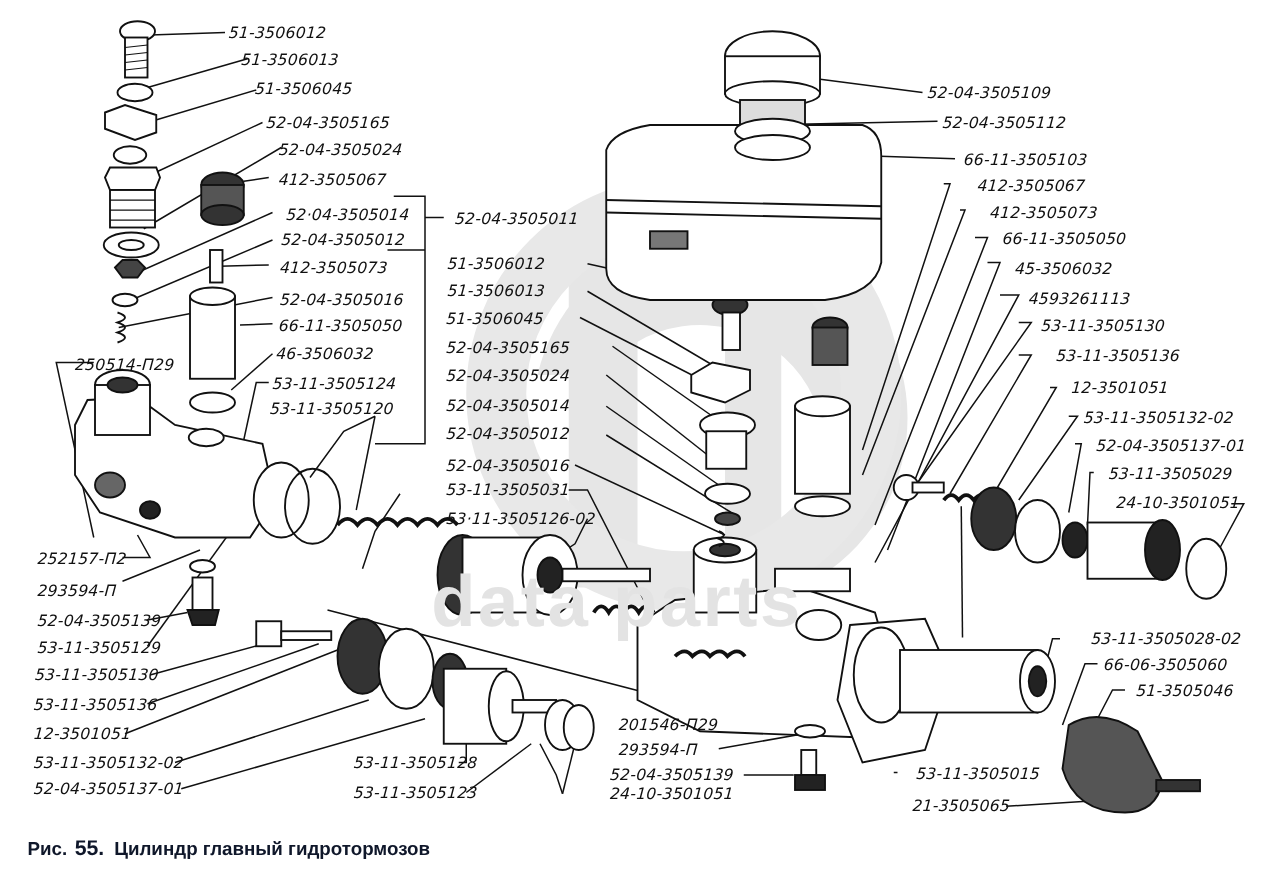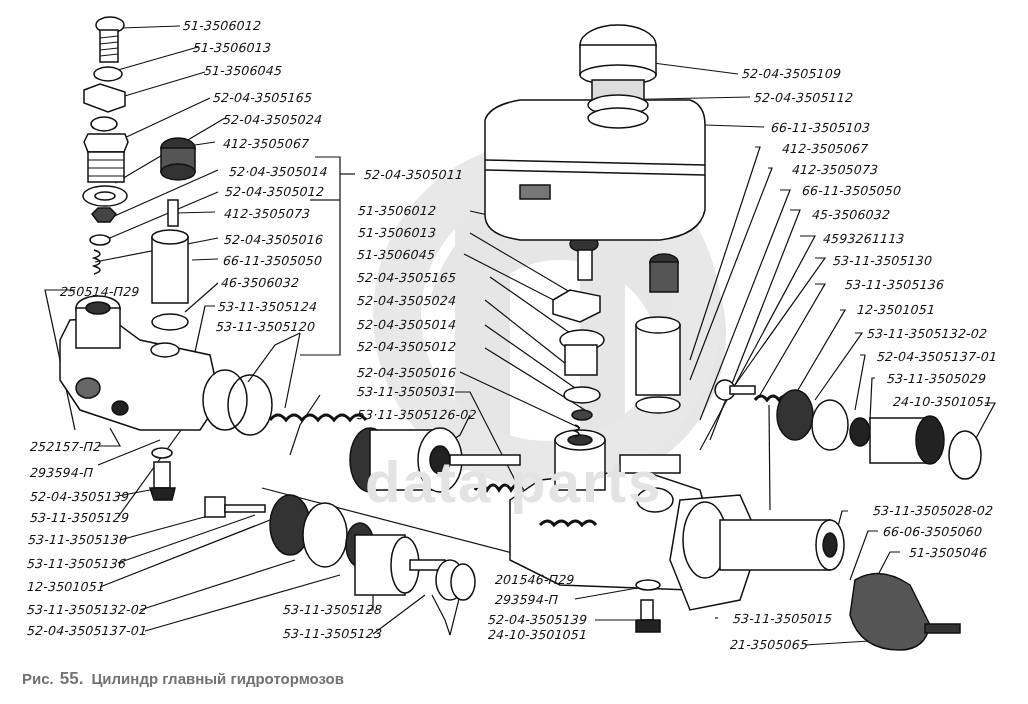--- a/index.html
+++ b/index.html
@@ -3,24 +3,24 @@
 <meta charset="utf-8">
 <style>
   html, body { margin: 0; padding: 0; background: #ffffff; }
   body { width: 1028px; height: 704px; position: relative; overflow: hidden;
          font-family: "DejaVu Sans", sans-serif; color: #111; }
   #canvas { position: absolute; left: 0; top: 0; width: 1028px; height: 704px; }
   .lbl { position: absolute; font-family: "DejaVu Sans", sans-serif; font-style: italic;
          font-size: 12.5px; letter-spacing: 0.2px; color: #111; white-space: nowrap;
          line-height: 14px; transform: skewX(-4deg); }
   .caption { position: absolute; left: 22px; top: 669px; font-family: "Liberation Sans", sans-serif;
-             font-weight: bold; font-size: 15px; color: #737373; white-space: nowrap; }
+             font-weight: bold; font-size: 15px; color: #0f172a; white-space: nowrap; }
   .caption .num { font-size: 17px; margin: 0 8px 0 6px; }
   .wm-text { position: absolute; left: 345px; top: 448px; font-family: "Liberation Sans", sans-serif;
-             font-weight: bold; font-size: 58px; color: #e3e3e3; letter-spacing: 2px; margin-left: 20px; }
+             font-weight: bold; font-size: 58px; color: #e3e3e3; letter-spacing: 2px; }
 </style>
 </head>
 <body>
 
 <svg id="canvas" viewBox="0 0 1028 704" xmlns="http://www.w3.org/2000/svg">
 
   <g fill="#e6e6e6">
     <path d="M430 300 A150 150 0 1 1 640 470 L640 420 A100 100 0 1 0 480 300 Z"></path>
     <rect x="455" y="180" width="55" height="290"></rect>
     <rect x="580" y="180" width="45" height="290"></rect>

